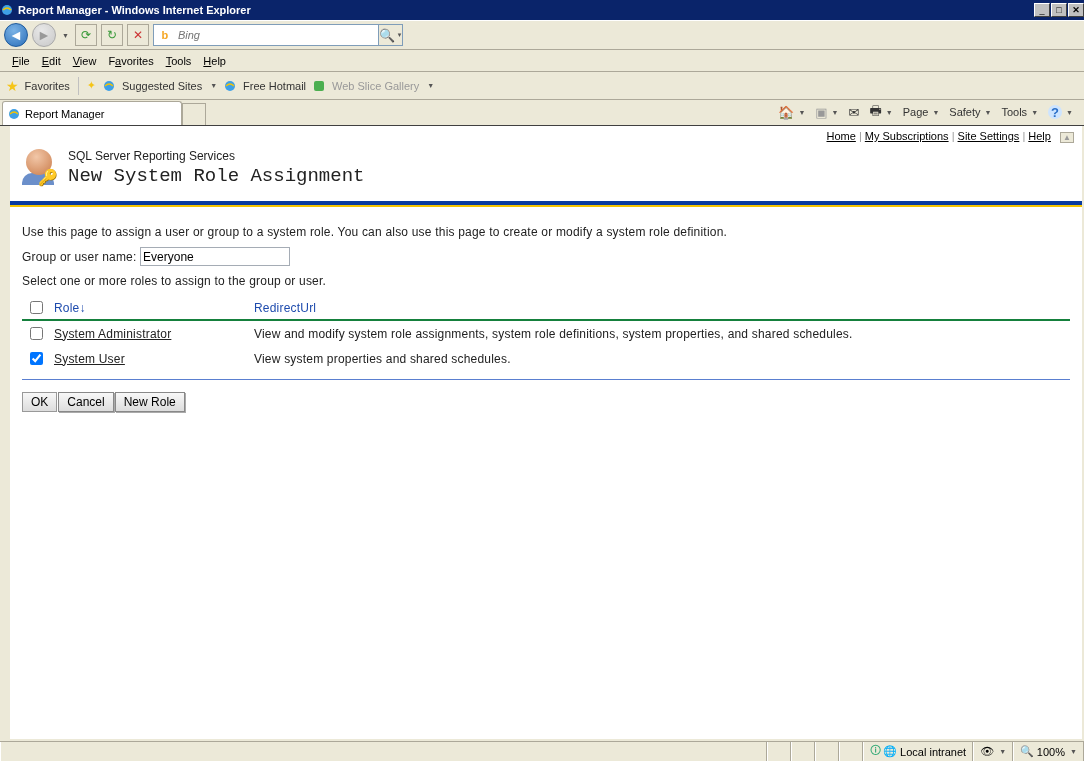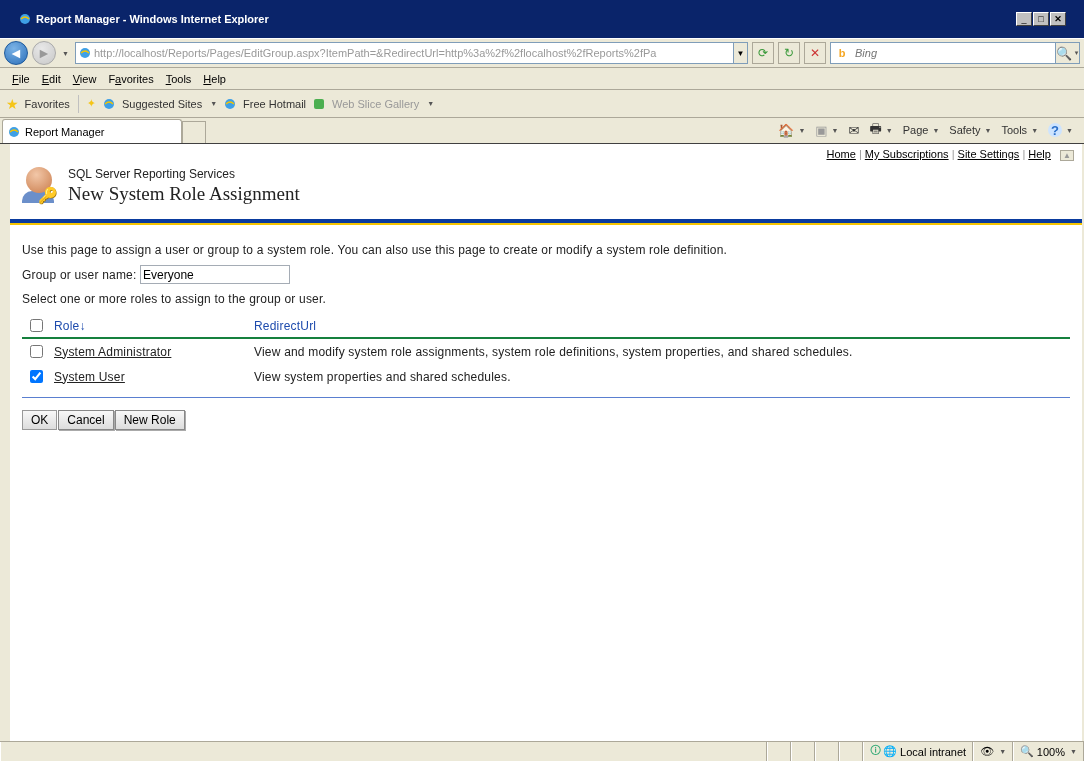--- a/index.html
+++ b/index.html
@@ -10,24 +10,24 @@
     background: #ece9d8;
     width: 1084px;
     height: 761px;
     overflow: hidden;
     position: relative;
   }
   
   .title-bar {
     background: linear-gradient(to bottom, #0a246a, #0a246a);
     color: #fff;
-    height: 38px;
+    height: 20px;
     display: flex;
     align-items: center;
-    padding: 0 18px;
+    padding: 0 0;
     font-size: 11px;
   }
   .title-bar .ie-icon {
     width: 14px; height: 14px; margin-right: 4px;
     display: inline-flex; align-items: center; justify-content: center;
   }
   .title-bar .title-text { font-weight: bold; flex: 1; }
   .win-buttons { display: flex; gap: 1px; margin-left: auto; }
   .win-btn {
     width: 16px; height: 14px;
@@ -147,21 +147,21 @@
     background: #6b8fca; position: absolute; bottom: 2px; left: 2px;
   }
   .header-icon .key {
     position: absolute; bottom: 0; right: 0;
     color: #caa200; font-size: 16px;
   }
   .header-titles .subtitle {
     font-family: Verdana, sans-serif; font-size: 12px; color: #222;
   }
   .header-titles .title {
-    font-family: Liberation Serif, serif; font-size: 19px; color: #222; margin-top: 2px;
+    font-family: Liberation Mono, monospace; font-size: 19px; color: #222; margin-top: 2px;
   }
   .search-block { margin-left: auto; display: flex; align-items: center; gap: 6px; font-family: Verdana, sans-serif; }
   .search-block input { border: 1px solid #a5acb5; width: 150px; height: 19px; font-size: 11px; }
   .btn {
     border: 1px solid #999; background: linear-gradient(#f8f8f8,#ddd);
     padding: 2px 8px; font-size: 12px; font-family: Verdana, sans-serif;
     cursor: default;
   }
   .btn.raised { border: 1px solid #888; box-shadow: 1px 1px 0 #aaa; }
   .color-bar {
@@ -214,30 +214,20 @@
     <span class="win-btn">_</span>
     <span class="win-btn">□</span>
     <span class="win-btn close">✕</span>
   </div>
 </div>
 
 <div class="nav-row">
   <span class="nav-back">◄</span>
   <span class="nav-fwd">►</span>
   <span class="nav-drop">▼</span>
-  <div class="addr-wrap">
-    <span class="addr-icon">
-      <svg width="12" height="12" viewBox="0 0 12 12">
-          <circle cx="6" cy="6" r="5" fill="#3fa0e6"></circle>
-          <path d="M2 6 Q6 2 10 6" stroke="#f5c400" stroke-width="1.2" fill="none"></path>
-        </svg>
-    </span>
-    <input class="addr-input" value="http://localhost/Reports/Pages/EditGroup.aspx?ItemPath=&amp;RedirectUrl=http%3a%2f%2flocalhost%2fReports%2fPa" style="">
-    <span class="addr-drop">▼</span>
-  </div>
   <span class="nav-icon-btn" style="color:#3a9a3a;">⟳</span>
   <span class="nav-icon-btn" style="color:#3a9a3a;">↻</span>
   <span class="nav-icon-btn" style="color:#c33;">✕</span>
   <div class="search-wrap">
     <span class="bing">b</span>
     <input placeholder="Bing" style="">
     <span class="mag">🔍<span class="tiny-drop">▾</span></span>
   </div>
 </div>
 

